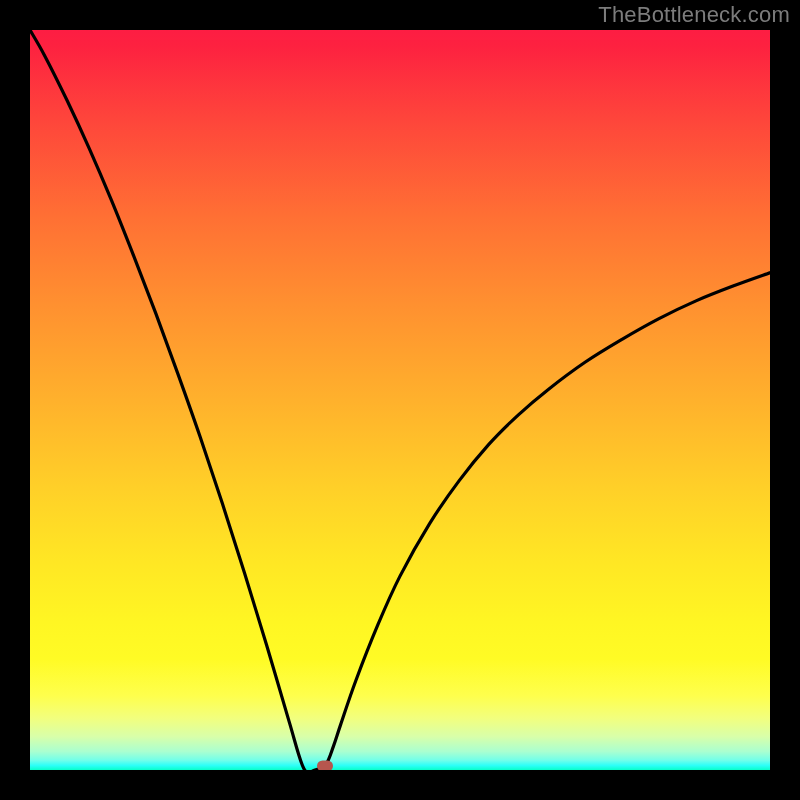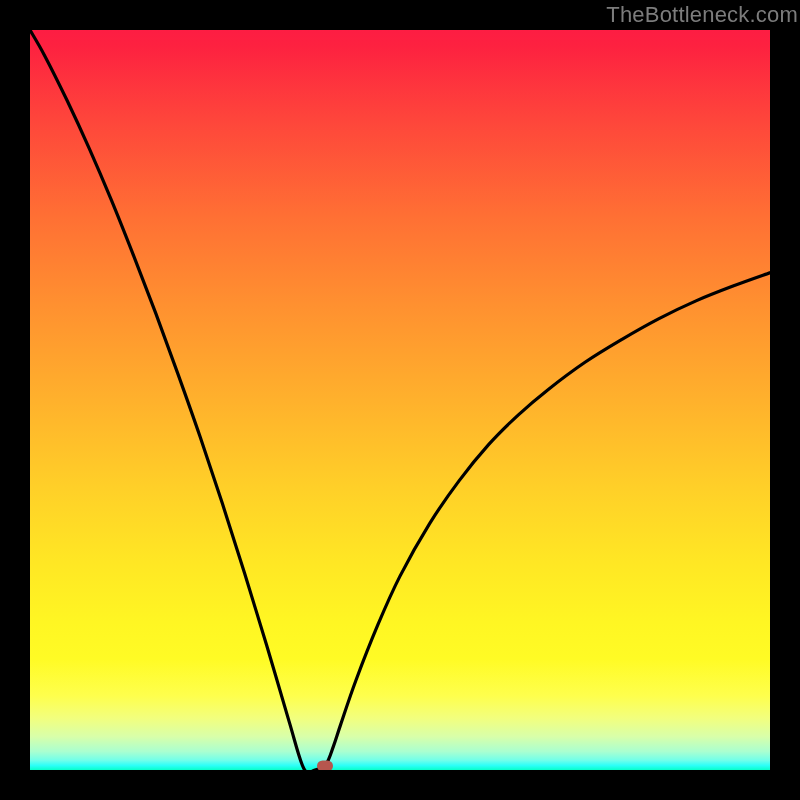--- a/index.html
+++ b/index.html
@@ -13,21 +13,21 @@
   }
   .frame {
     position: relative;
     width: 800px;
     height: 800px;
     background: #000;
   }
   .watermark {
     position: absolute;
     top: 2px;
-    right: 2px;
+    right: 10px;
     color: #7c7c7c;
     font-size: 22px;
     font-weight: 400;
     z-index: 30;
     letter-spacing: 0.2px;
   }
   .plot-area {
     position: absolute;
     left: 30px;
     top: 30px;

